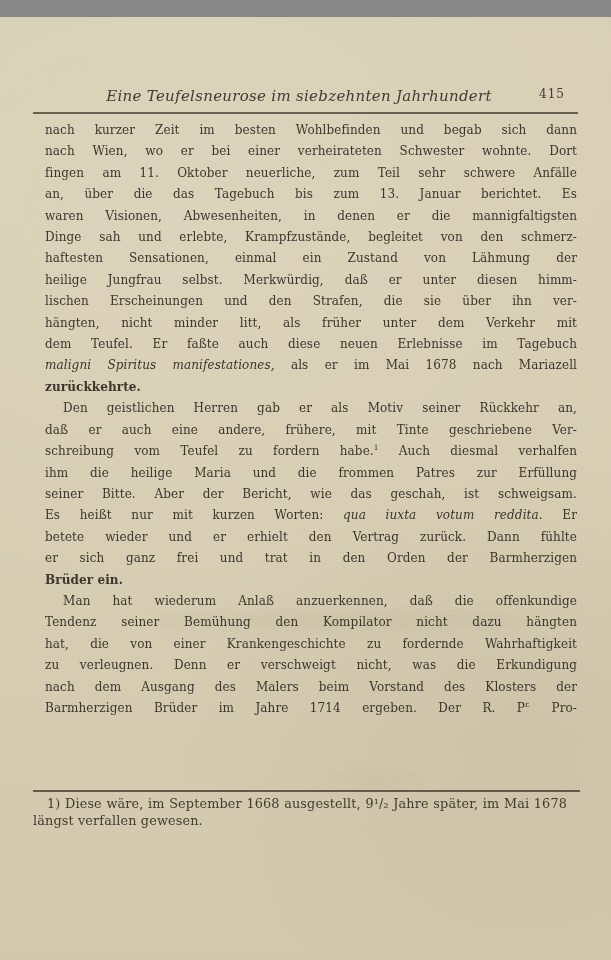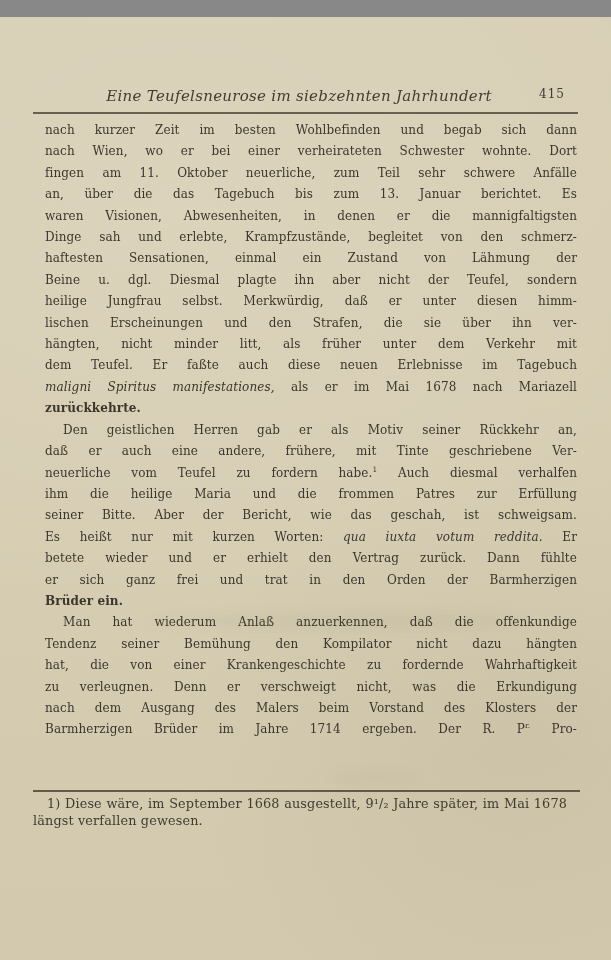--- a/index.html
+++ b/index.html
@@ -108,32 +108,31 @@
 
   <div class="body-text">
       <div>
         <div class="tline">nach kurzer Zeit im besten Wohlbefinden und begab sich dann</div>
         <div class="tline">nach Wien, wo er bei einer verheirateten Schwester wohnte. Dort</div>
         <div class="tline">fingen am 11. Oktober neuerliche, zum Teil sehr schwere Anfälle</div>
         <div class="tline">an, über die das Tagebuch bis zum 13. Januar berichtet. Es</div>
         <div class="tline">waren Visionen, Abwesenheiten, in denen er die mannigfaltigsten</div>
         <div class="tline">Dinge sah und erlebte, Krampfzustände, begleitet von den schmerz-</div>
         <div class="tline">haftesten Sensationen, einmal ein Zustand von Lähmung der</div>
-        <div class="tline">Beine u. dgl. Diesmal plagte ihn aber nicht der Teufel, sondern</div>
         <div class="tline">heilige Jungfrau selbst. Merkwürdig, daß er unter diesen himm-</div>
         <div class="tline">lischen Erscheinungen und den Strafen, die sie über ihn ver-</div>
         <div class="tline">hängten, nicht minder litt, als früher unter dem Verkehr mit</div>
         <div class="tline">dem Teufel. Er faßte auch diese neuen Erlebnisse im Tagebuch</div>
         <div class="tline"><span class="it">maligni Spiritus manifestationes,</span><span> als er im Mai 1678 nach Mariazell</span></div>
         <div class="tline lastline">zurückkehrte.</div>
       </div>
       <div>
         <div class="tline findent">Den geistlichen Herren gab er als Motiv seiner Rückkehr an,</div>
         <div class="tline">daß er auch eine andere, frühere, mit Tinte geschriebene Ver-</div>
-        <div class="tline"><span>neuerliche vom Teufel zu fordern habe.</span><span class="sup">1</span><span> Auch diesmal verhalfen</span></div>
+        <div class="tline"><span>schreibung vom Teufel zu fordern habe.</span><span class="sup">1</span><span> Auch diesmal verhalfen</span></div>
         <div class="tline">ihm die heilige Maria und die frommen Patres zur Erfüllung</div>
         <div class="tline">seiner Bitte. Aber der Bericht, wie das geschah, ist schweigsam.</div>
         <div class="tline"><span>Es heißt nur mit kurzen Worten: </span><span class="it">qua iuxta votum reddita.</span><span> Er</span></div>
         <div class="tline">betete wieder und er erhielt den Vertrag zurück. Dann fühlte</div>
         <div class="tline">er sich ganz frei und trat in den Orden der Barmherzigen</div>
         <div class="tline lastline">Brüder ein.</div>
       </div>
       <div>
         <div class="tline findent">Man hat wiederum Anlaß anzuerkennen, daß die offenkundige</div>
         <div class="tline">Tendenz seiner Bemühung den Kompilator nicht dazu hängten</div>

